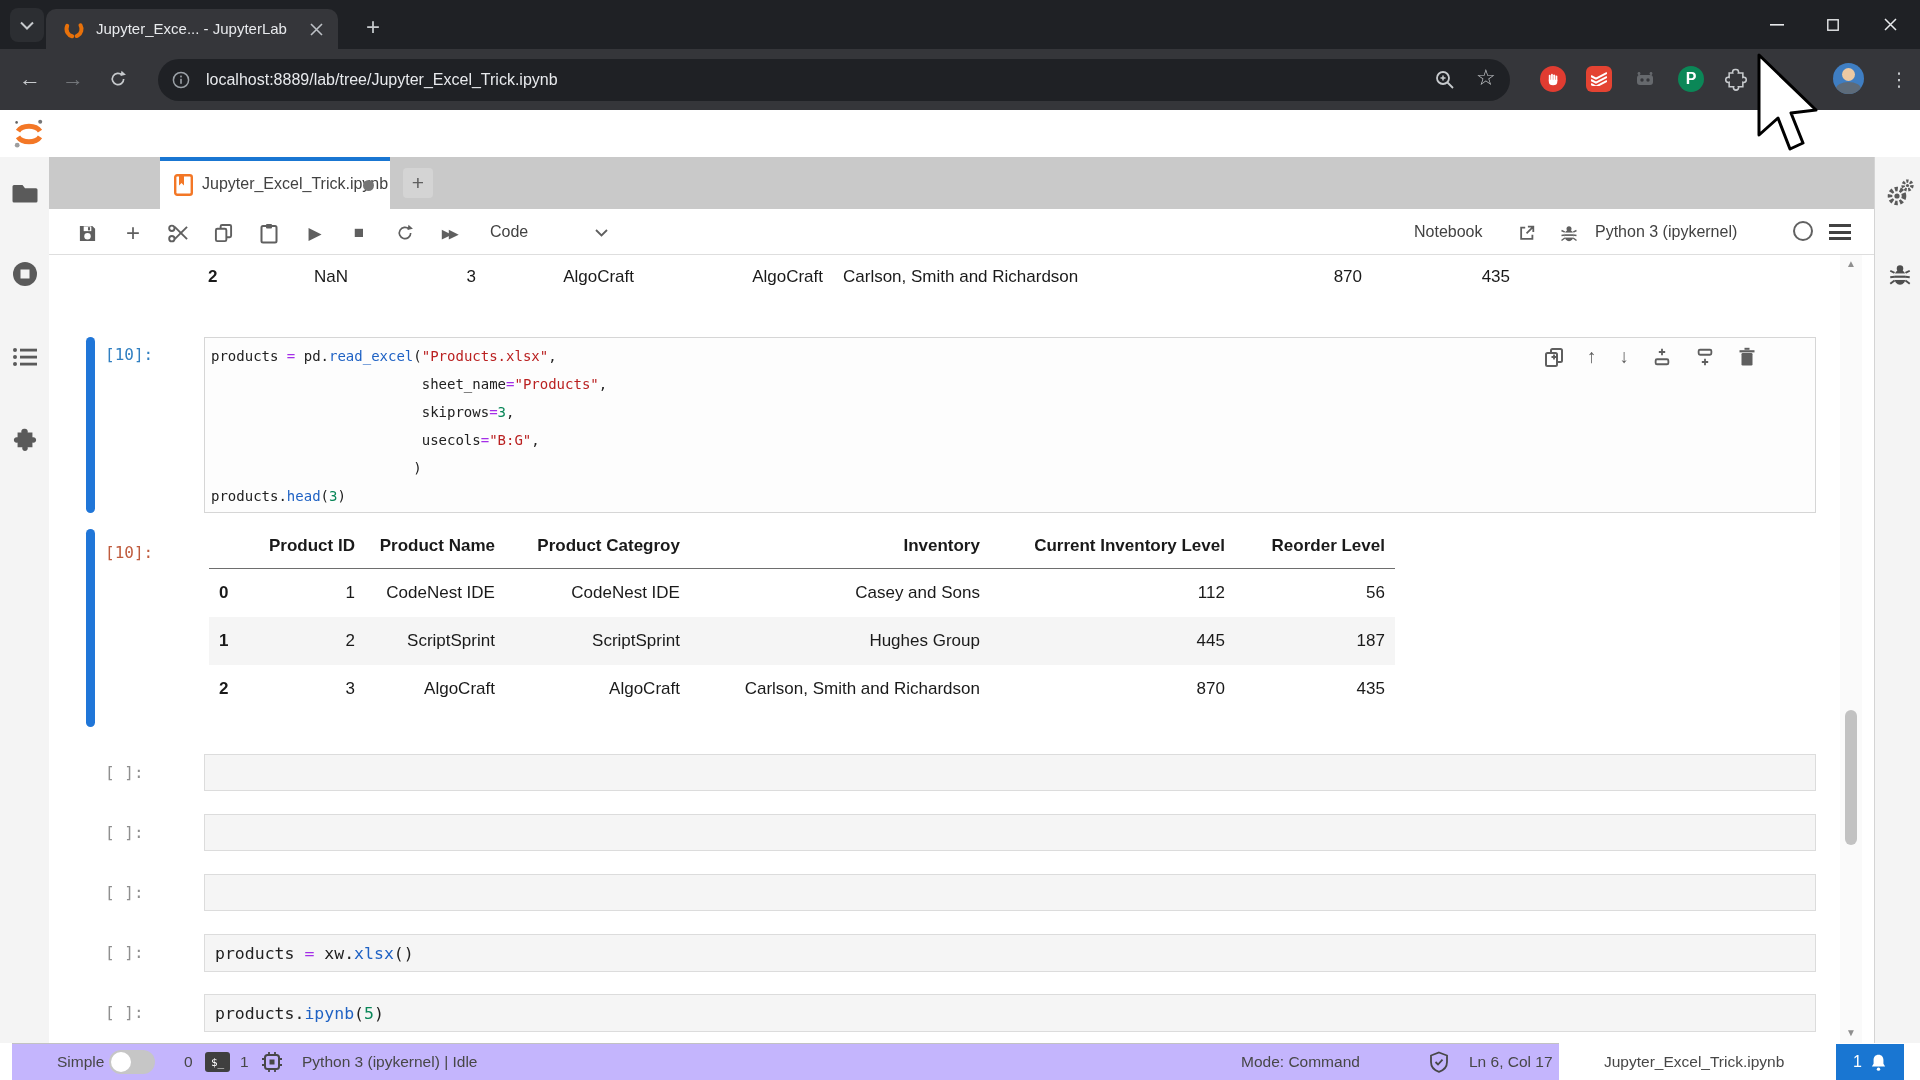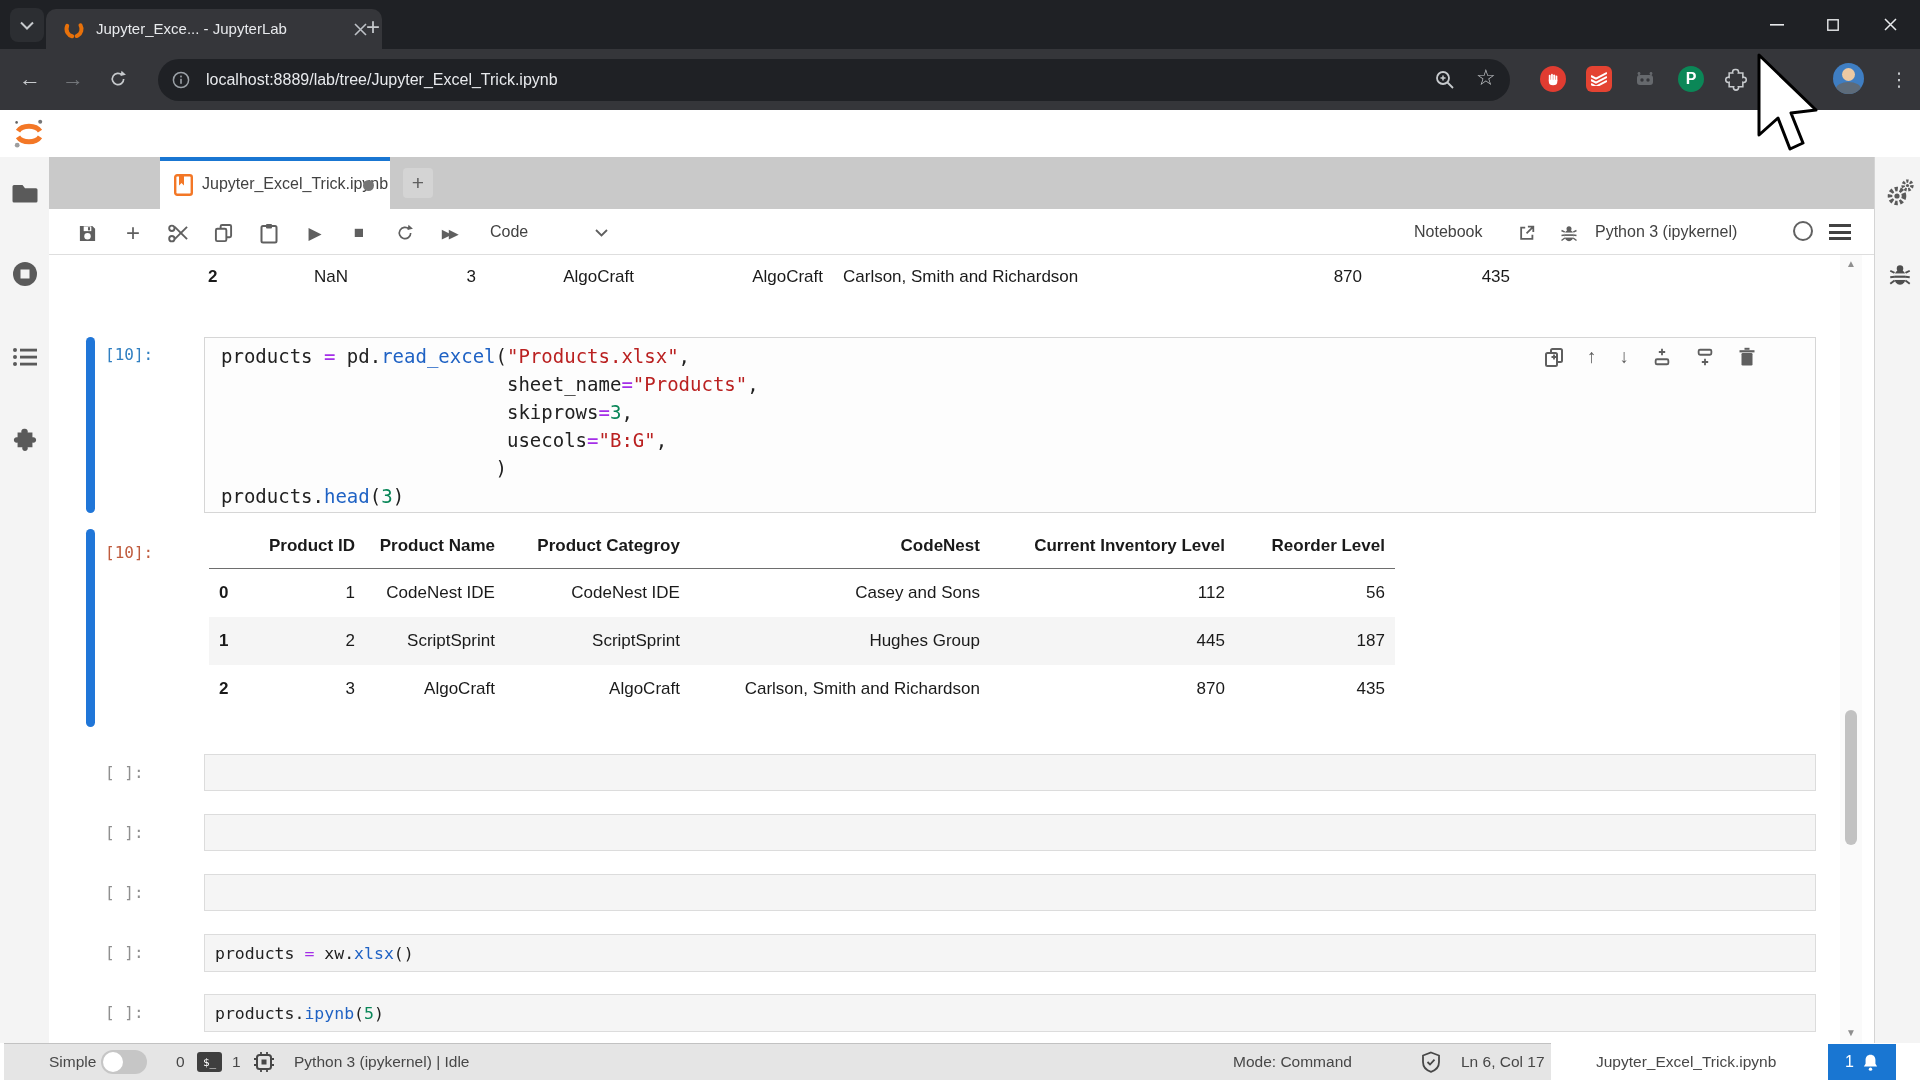--- a/index.html
+++ b/index.html
@@ -5,21 +5,21 @@
   html,body{margin:0;padding:0;background:#000;}
   .screen{position:relative;width:1920px;height:1080px;overflow:hidden;
           font-family:"Liberation Sans",sans-serif;background:#fff;}
   .abs{position:absolute;}
   svg{display:block;}
 
   
   .tabstrip{left:0;top:0;width:1920px;height:49px;background:#1f2125;}
   .tabsearch{left:10px;top:8px;width:34px;height:34px;border-radius:8px;background:#2c2e32;
              color:#c7cacd;display:flex;align-items:center;justify-content:center;}
-  .btab{left:46px;top:9px;width:336px;height:40px;background:#35363a;border-radius:10px 10px 0 0;text-align:right;}
+  .btab{left:46px;top:9px;width:292px;height:40px;background:#35363a;border-radius:10px 10px 0 0;text-align:right;}
   .btab-title{left:50px;top:0;line-height:40px;font-size:15px;color:#e8eaed;white-space:nowrap;}
   .btab-close{right:10px;top:8px;width:24px;height:24px;color:#bdc1c6;font-size:15px;
               display:flex;align-items:center;justify-content:center;border-radius:50%;}
   .newtab{left:358px;top:12px;width:30px;height:30px;color:#c7cacd;font-size:24px;font-weight:300;
           display:flex;align-items:center;justify-content:center;}
   .winbtn{top:0;width:56px;height:49px;display:flex;align-items:center;justify-content:center;}
   .toolbar{left:0;top:49px;width:1920px;height:61px;background:#35363a;}
   .navbtn{top:13px;width:34px;height:34px;display:flex;align-items:center;justify-content:center;
           color:#c7cacd;font-size:22px;}
   .urlbar{left:158px;top:10px;width:1352px;height:42px;border-radius:21px;background:#1f2125;}
@@ -54,40 +54,40 @@
 
   
   .nbarea{left:49px;top:255px;width:1791px;height:788px;background:#fff;overflow:hidden;}
   .mono{font-family:"DejaVu Sans Mono",monospace;}
   .prompt{width:85px;text-align:left;font-size:16px;line-height:28px;}
   .in-prompt{color:#307fc1;}
   .out-prompt{color:#bf5b3d;}
   .empty-prompt{color:#8f8f8f;}
   .cellbar{left:37px;width:9px;border-radius:5px;background:#2076d8;}
   .cellbox{left:155px;width:1612px;box-sizing:border-box;border:1px solid #dcdcdc;}
-  .codepad{padding:4px 16px;font-size:19px;line-height:28px;}
+  .codepad{padding:4px 6px;font-size:14px;line-height:28px;}
   .code-line{white-space:pre;}
   .tk-d{color:#212121;} .tk-o{color:#a42ee8;} .tk-f{color:#1f62c4;} .tk-s{color:#ba2121;} .tk-n{color:#098658;}
   .celltools{left:1495px;top:88px;height:28px;display:flex;gap:23px;align-items:center;color:#5f5f5f;}
 
   .ptext{font-size:17px;color:#1a1a1a;line-height:26px;white-space:nowrap;}
   .ra{text-align:right;} .bold{font-weight:bold;}
 
   table.df{border-collapse:collapse;table-layout:fixed;font-size:17px;color:#1a1a1a;}
   table.df th,table.df td{padding:0 10px;height:48px;text-align:right;white-space:nowrap;overflow:hidden;}
   table.df thead th{font-weight:bold;border-bottom:1px solid #6e6e6e;height:45px;}
   table.df tbody th{font-weight:bold;text-align:left;}
   table.df tr.alt{background:#f5f5f5;}
 
   .scrollbar{left:1840px;top:255px;width:22px;height:788px;background:#fafafa;}
   .scrollthumb{left:5px;top:455px;width:12px;height:135px;border-radius:6px;background:#c2c2c2;}
   .scrollarrow{left:0;width:22px;text-align:center;color:#8f8f8f;font-size:10px;}
 
   
-  .statusbar{left:4px;top:1043px;width:1547px;height:37px;background:#e5e5e5;border-top:1px solid #c2c2c2;box-sizing:border-box;}
+  .statusbar{left:12px;top:1043px;width:1547px;height:37px;background:#c4b5fd;border-top:1px solid #c2c2c2;box-sizing:border-box;}
   .sbtext{top:0;line-height:35px;font-size:15.5px;color:#474747;white-space:nowrap;}
   .toggle{left:97px;top:6px;width:46px;height:24px;border-radius:12px;background:#c6c6c6;}
   .knob{left:2px;top:2px;width:20px;height:20px;border-radius:50%;background:#ffffff;}
   .termicon{left:193px;top:8px;width:25px;height:20px;border-radius:3px;background:#3f3f3f;color:#fff;
             font-size:11px;display:flex;align-items:center;justify-content:center;}
   .notif{left:1824px;top:0;width:68px;height:36px;background:#1976d2;color:#fff;display:flex;
          align-items:center;justify-content:center;gap:8px;font-size:16px;}
 
   .cursor{left:1756px;top:53px;}
 </style>
@@ -435,21 +435,21 @@
             <col style="width:300px">
             <col style="width:245px">
             <col style="width:160px">
           </colgroup>
       <thead>
             <tr>
               <th></th>
               <th>Product ID</th>
               <th>Product Name</th>
               <th>Product Categroy</th>
-              <th>CodeNest</th>
+              <th>Inventory</th>
               <th>Current Inventory Level</th>
               <th>Reorder Level</th>
             </tr>
           </thead>
           <tbody>
             <tr>
               <th>0</th>
               <td>1</td>
               <td>CodeNest IDE</td>
               <td>CodeNest IDE</td>

